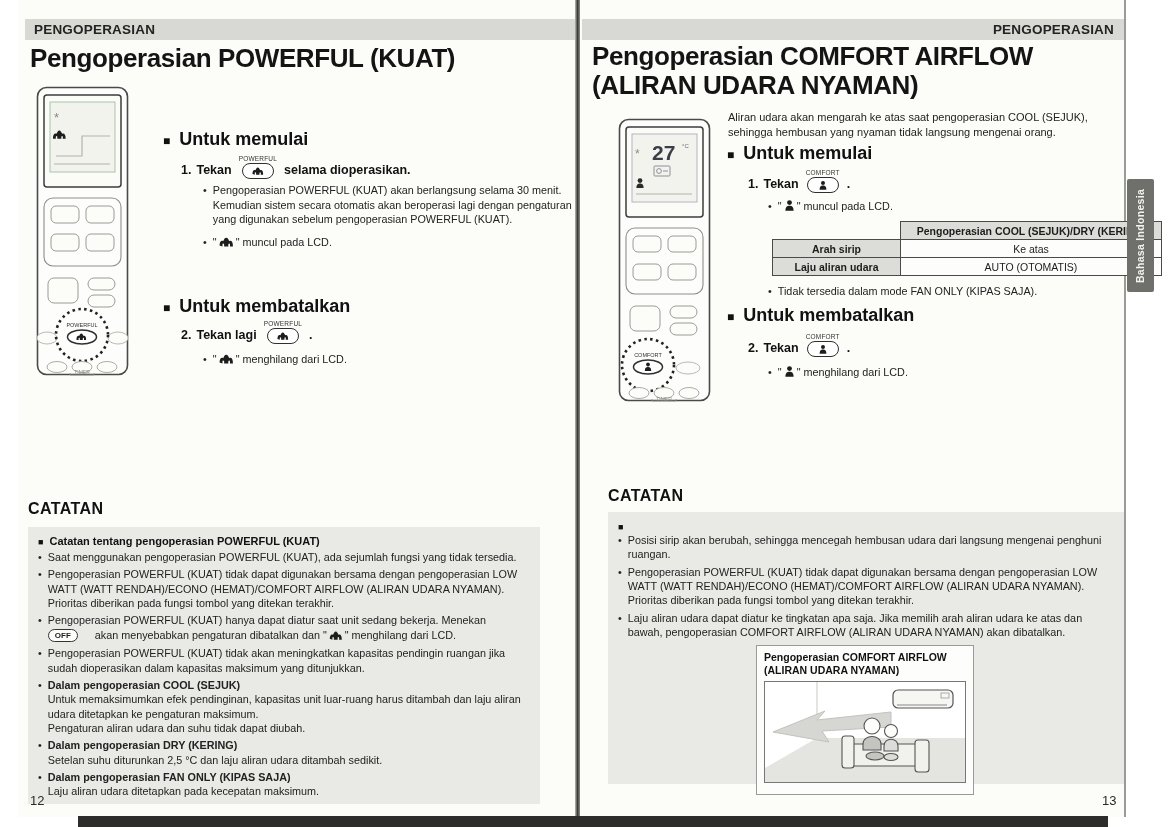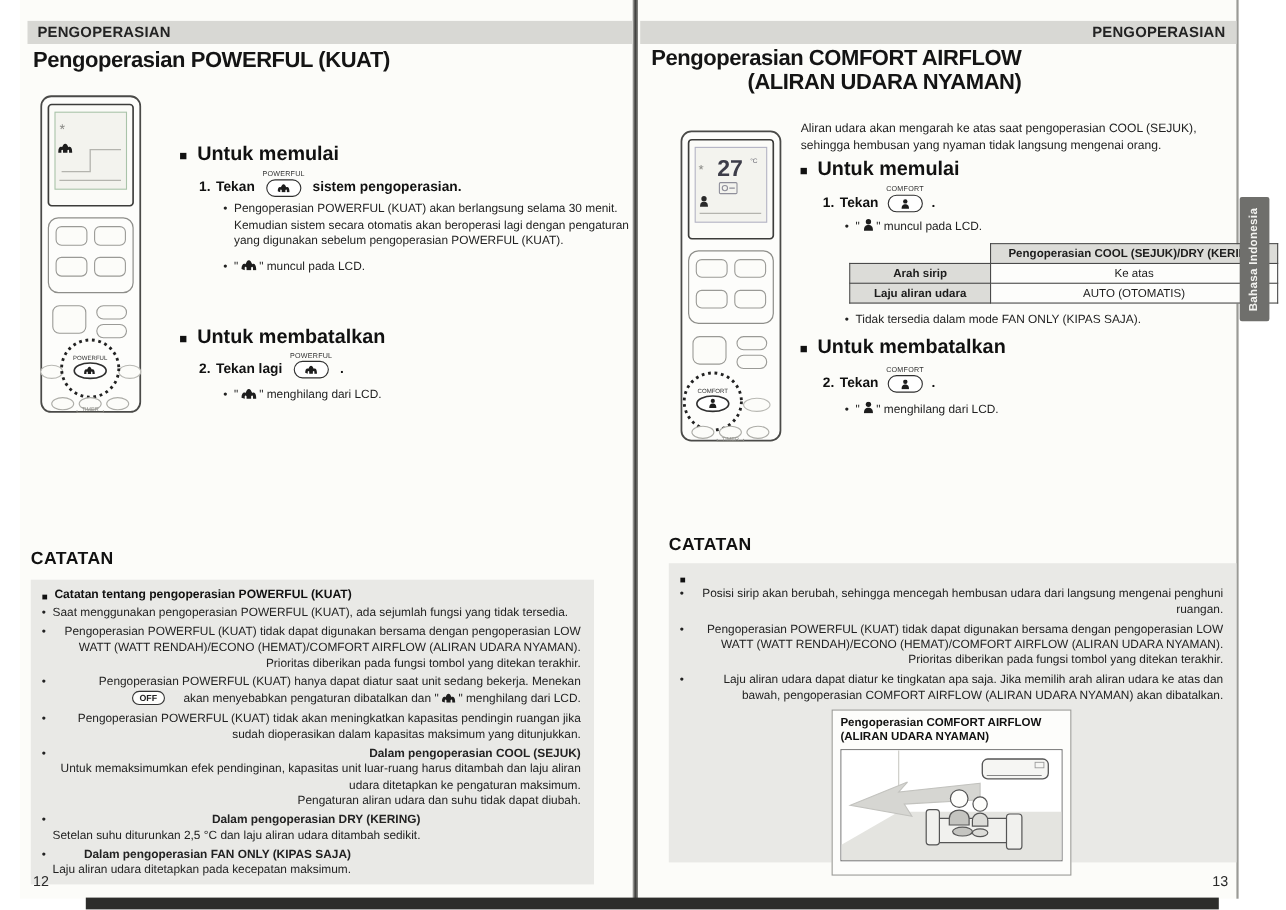--- a/index.html
+++ b/index.html
@@ -5,39 +5,39 @@
   html,body{margin:0;padding:0;background:#ffffff;}
   .canvas{position:relative;width:1169px;height:827px;background:#ffffff;overflow:hidden;
           font-family:"Liberation Sans",sans-serif;color:#1c1c1c;}
   .paper{position:absolute;background:#fcfcf9;}
   .spine{position:absolute;background:linear-gradient(to right,#bdbdb9,#3c3c3a,#8c8c88);}
   .edge-right{position:absolute;background:#9a9a96;}
   .bottom-band{position:absolute;background:#2d2d2b;}
 
   .hdrbar{position:absolute;background:#d8d8d4;height:21px;display:flex;align-items:center;
           font-weight:bold;font-size:13.5px;color:#232323;letter-spacing:.2px;}
-  .h1{position:absolute;font-weight:bold;font-size:20px;letter-spacing:-.4px;line-height:1.12;color:#141414;text-align:right;}
+  .h1{position:absolute;font-weight:bold;font-size:26px;letter-spacing:-.4px;line-height:1.12;color:#141414;}
   .body-text{position:absolute;font-size:11px;line-height:1.36;color:#222;}
   .sec-head{position:absolute;display:flex;align-items:center;gap:9px;font-weight:bold;font-size:18px;color:#111;}
   .sec-head .sq{font-size:12px;line-height:1;position:relative;top:1px;}
   .step{position:absolute;font-weight:bold;font-size:12.5px;display:flex;align-items:flex-end;gap:5px;color:#111;}
   .btn-stack{display:inline-flex;flex-direction:column;align-items:center;margin:0 2px;position:relative;top:2px;}
   .btn-stack .lbl{font-size:6.5px;font-weight:normal;color:#333;letter-spacing:.2px;margin-bottom:1px;}
   .oval-btn{width:30px;height:14px;border:1.4px solid #2f2f2f;border-radius:9px;display:flex;
             align-items:center;justify-content:center;background:#fff;}
   .bullets{position:absolute;display:flex;flex-direction:column;gap:6px;}
   .bullet-row{display:flex;gap:6px;font-size:10.8px;line-height:1.36;color:#222;}
   .bullet-row .mk{flex:0 0 auto;}
   .ic{display:inline-block;vertical-align:-1px;margin:0 2px;}
   .catatan-h{position:absolute;font-weight:bold;font-size:16px;letter-spacing:.4px;color:#111;}
   .note-box{position:absolute;background:#e9e9e6;padding:8px 12px 8px 10px;box-sizing:border-box;}
   .note-title{font-weight:bold;font-size:11px;display:flex;gap:6px;color:#111;}
   .note-title .sq{font-size:9px;position:relative;top:2px;}
   .note-item{display:flex;gap:6px;font-size:10.8px;line-height:1.33;margin-top:3px;color:#222;}
-  .note-item .txt{display:block;text-align:right;}
+  .note-item .txt{display:block;}
   .nb{font-weight:bold;}
   .off-chip{display:inline-block;border:1.2px solid #333;border-radius:8px;font-size:8px;font-weight:bold;
             padding:0 6px;line-height:11px;vertical-align:1px;background:#fdfdfb;margin-right:14px;}
   .ctable{position:absolute;border-collapse:collapse;font-size:10.5px;}
   .ctable th,.ctable td{border:1px solid #4a4a4a;text-align:center;padding:2.5px 6px;}
   .ctable th{background:#dcdcd8;font-weight:bold;}
   .ctable td{background:#fdfdfb;}
   .ctable .empty{border:none;background:transparent;}
   .ctable .lblcol{width:115px;}
   .pagenum{position:absolute;font-size:13px;color:#2a2a2a;}
@@ -108,21 +108,21 @@
     <span>1.</span>
     <span>Tekan</span>
     <span class="btn-stack">
       <span class="lbl">POWERFUL</span>
       <span class="oval-btn">
         <svg width="12" height="8" viewBox="0 0 10 7.2">
           <path d="M0 6.2 C0 3.5 1.2 2.2 2.6 3 L3.5 1.3 C4.2 0.2 5.4 0.2 6.1 1.3 L7 3 C8.4 2.2 9.6 3.5 9.6 6.2 L9.6 6.9 L7.5 6.9 L7.5 5.4 C7.5 4.6 6.7 4.5 6.3 5.2 L6.3 6.9 L3.3 6.9 L3.3 5.2 C2.9 4.5 2.1 4.6 2.1 5.4 L2.1 6.9 Z" fill="#1d1d1d"></path>
         </svg>
       </span>
     </span>
-    <span>sistem pengoperasian.</span>
+    <span>selama dioperasikan.</span>
   </div>
 
   <div class="bullets" style="left:203px;top:183px;width:372px">
     <div class="bullet-row">
       <span class="mk">•</span>
       <span class="txt">Pengoperasian POWERFUL (KUAT) akan berlangsung selama 30 menit. Kemudian sistem secara otomatis akan beroperasi lagi dengan pengaturan yang digunakan sebelum pengoperasian POWERFUL (KUAT).</span>
     </div>
     <div class="bullet-row" style="margin-top:2px">
       <span class="mk">•</span>
       <span class="txt">

